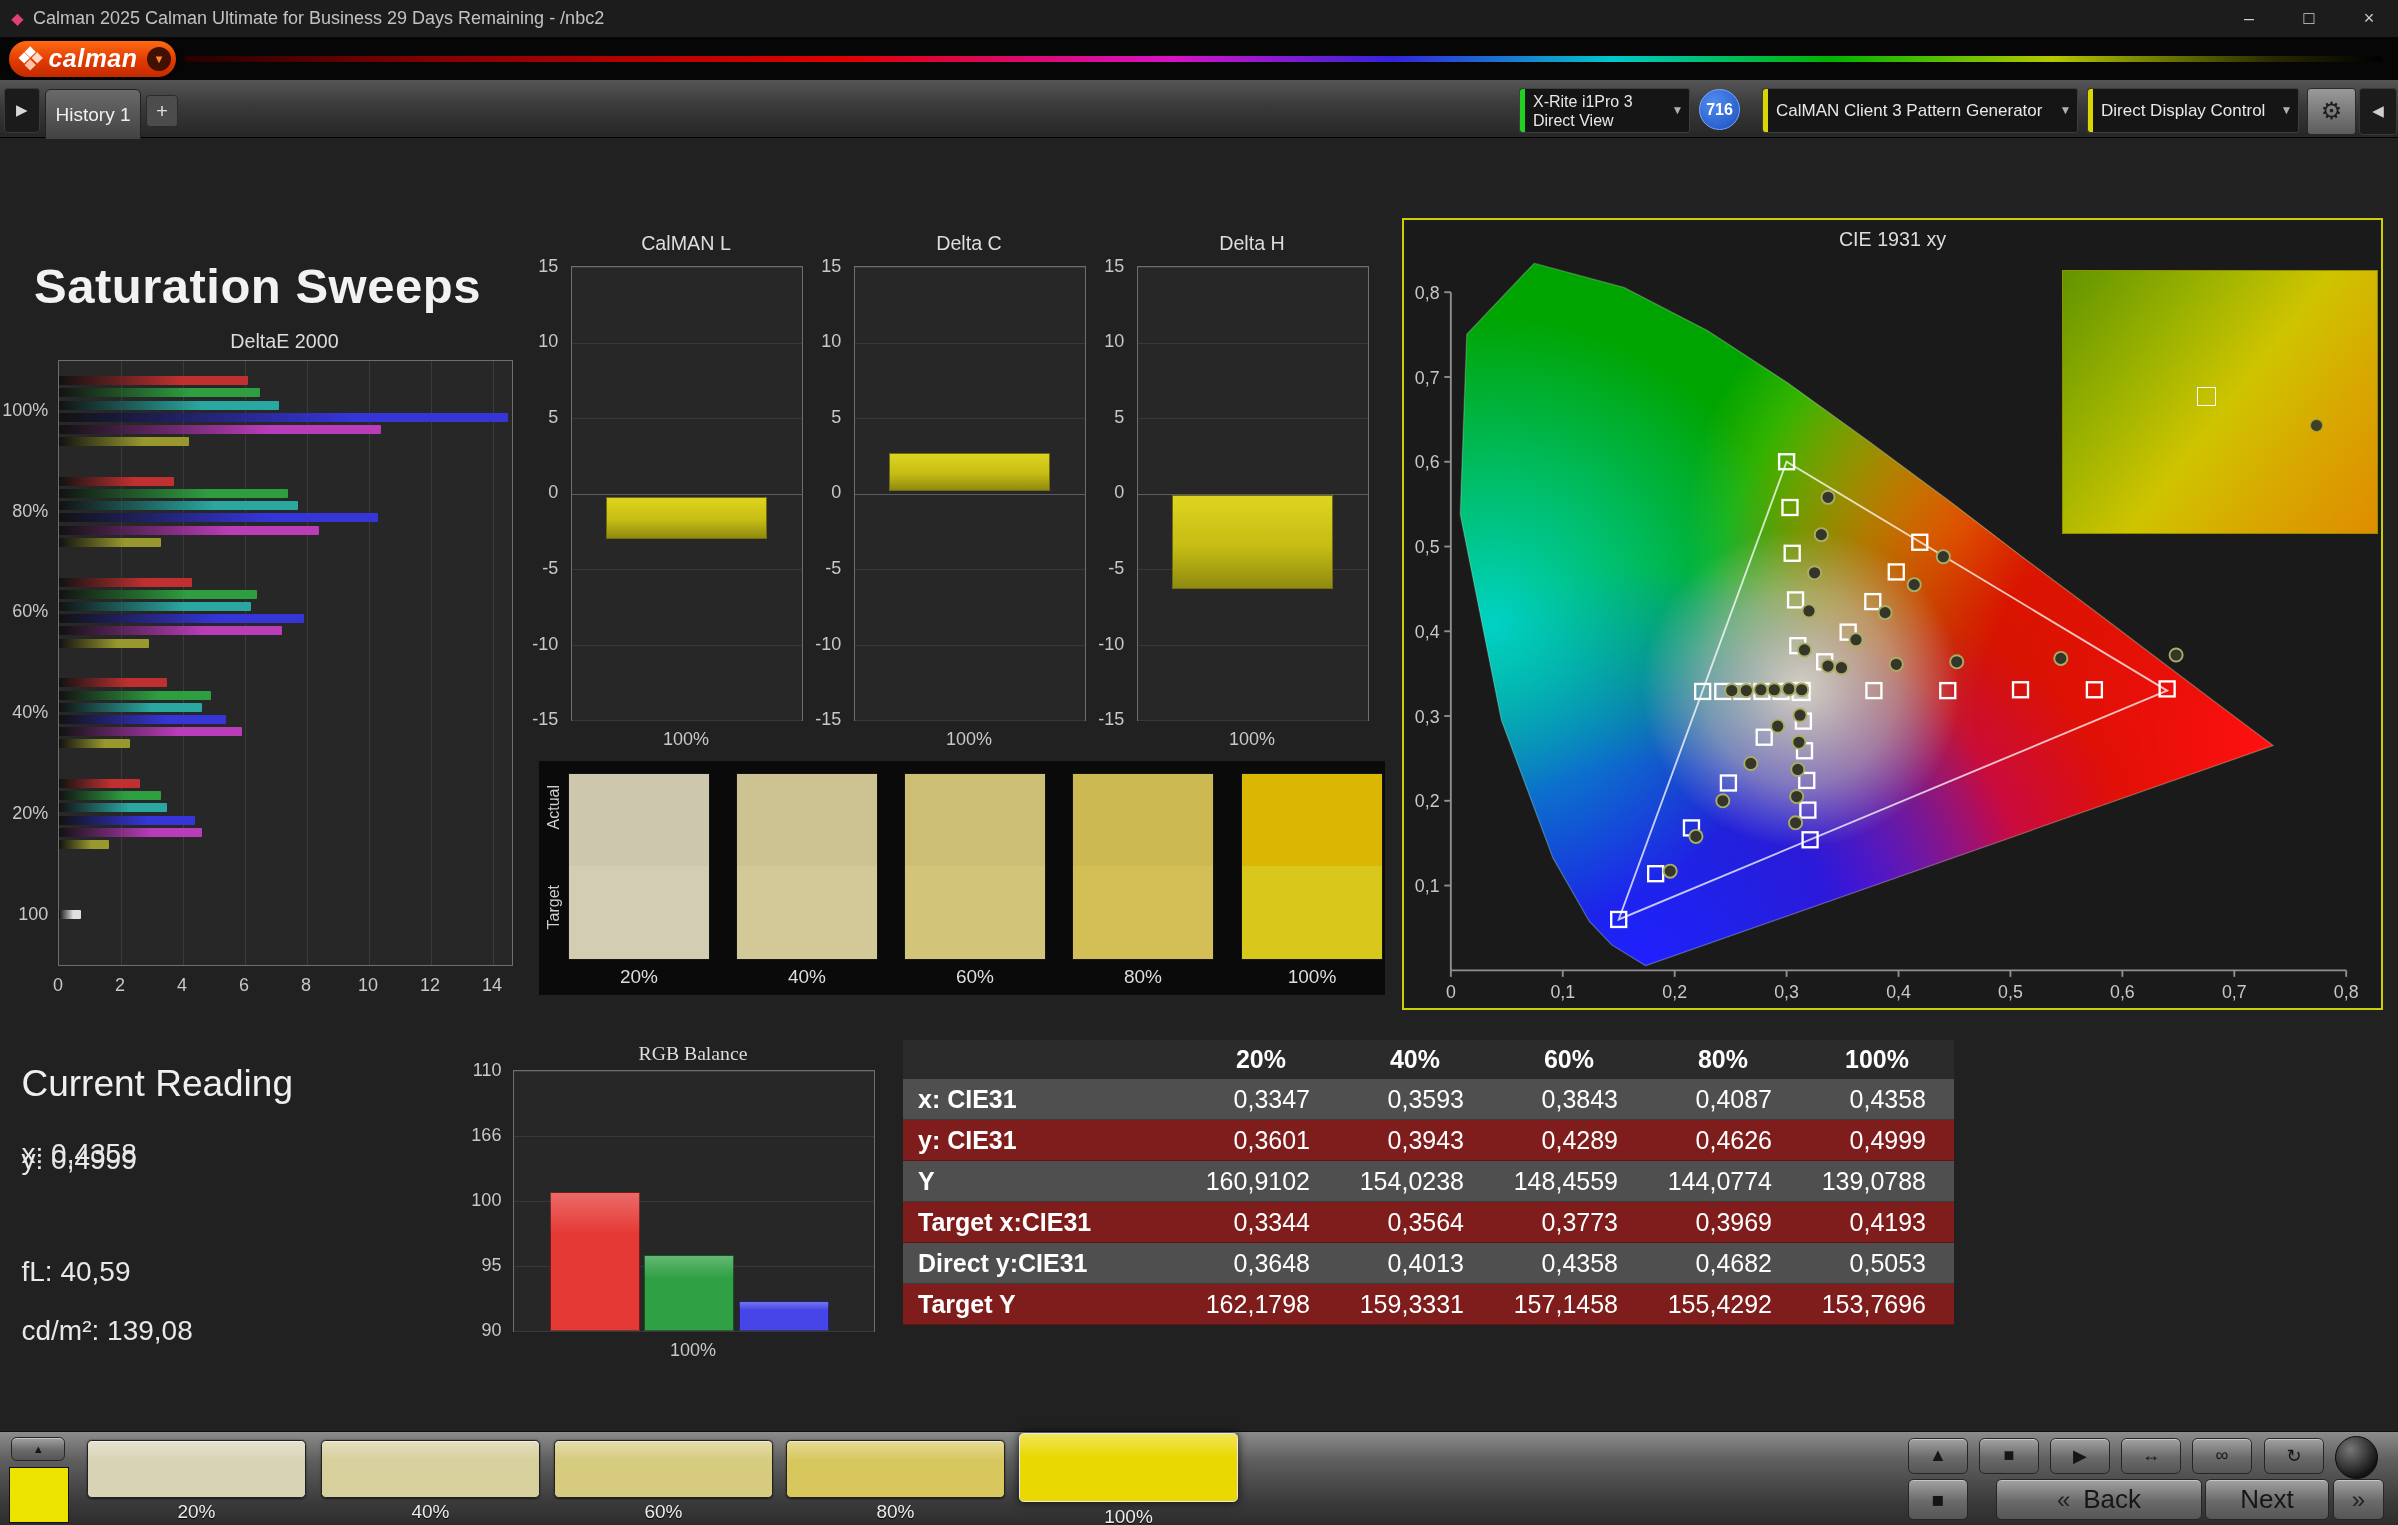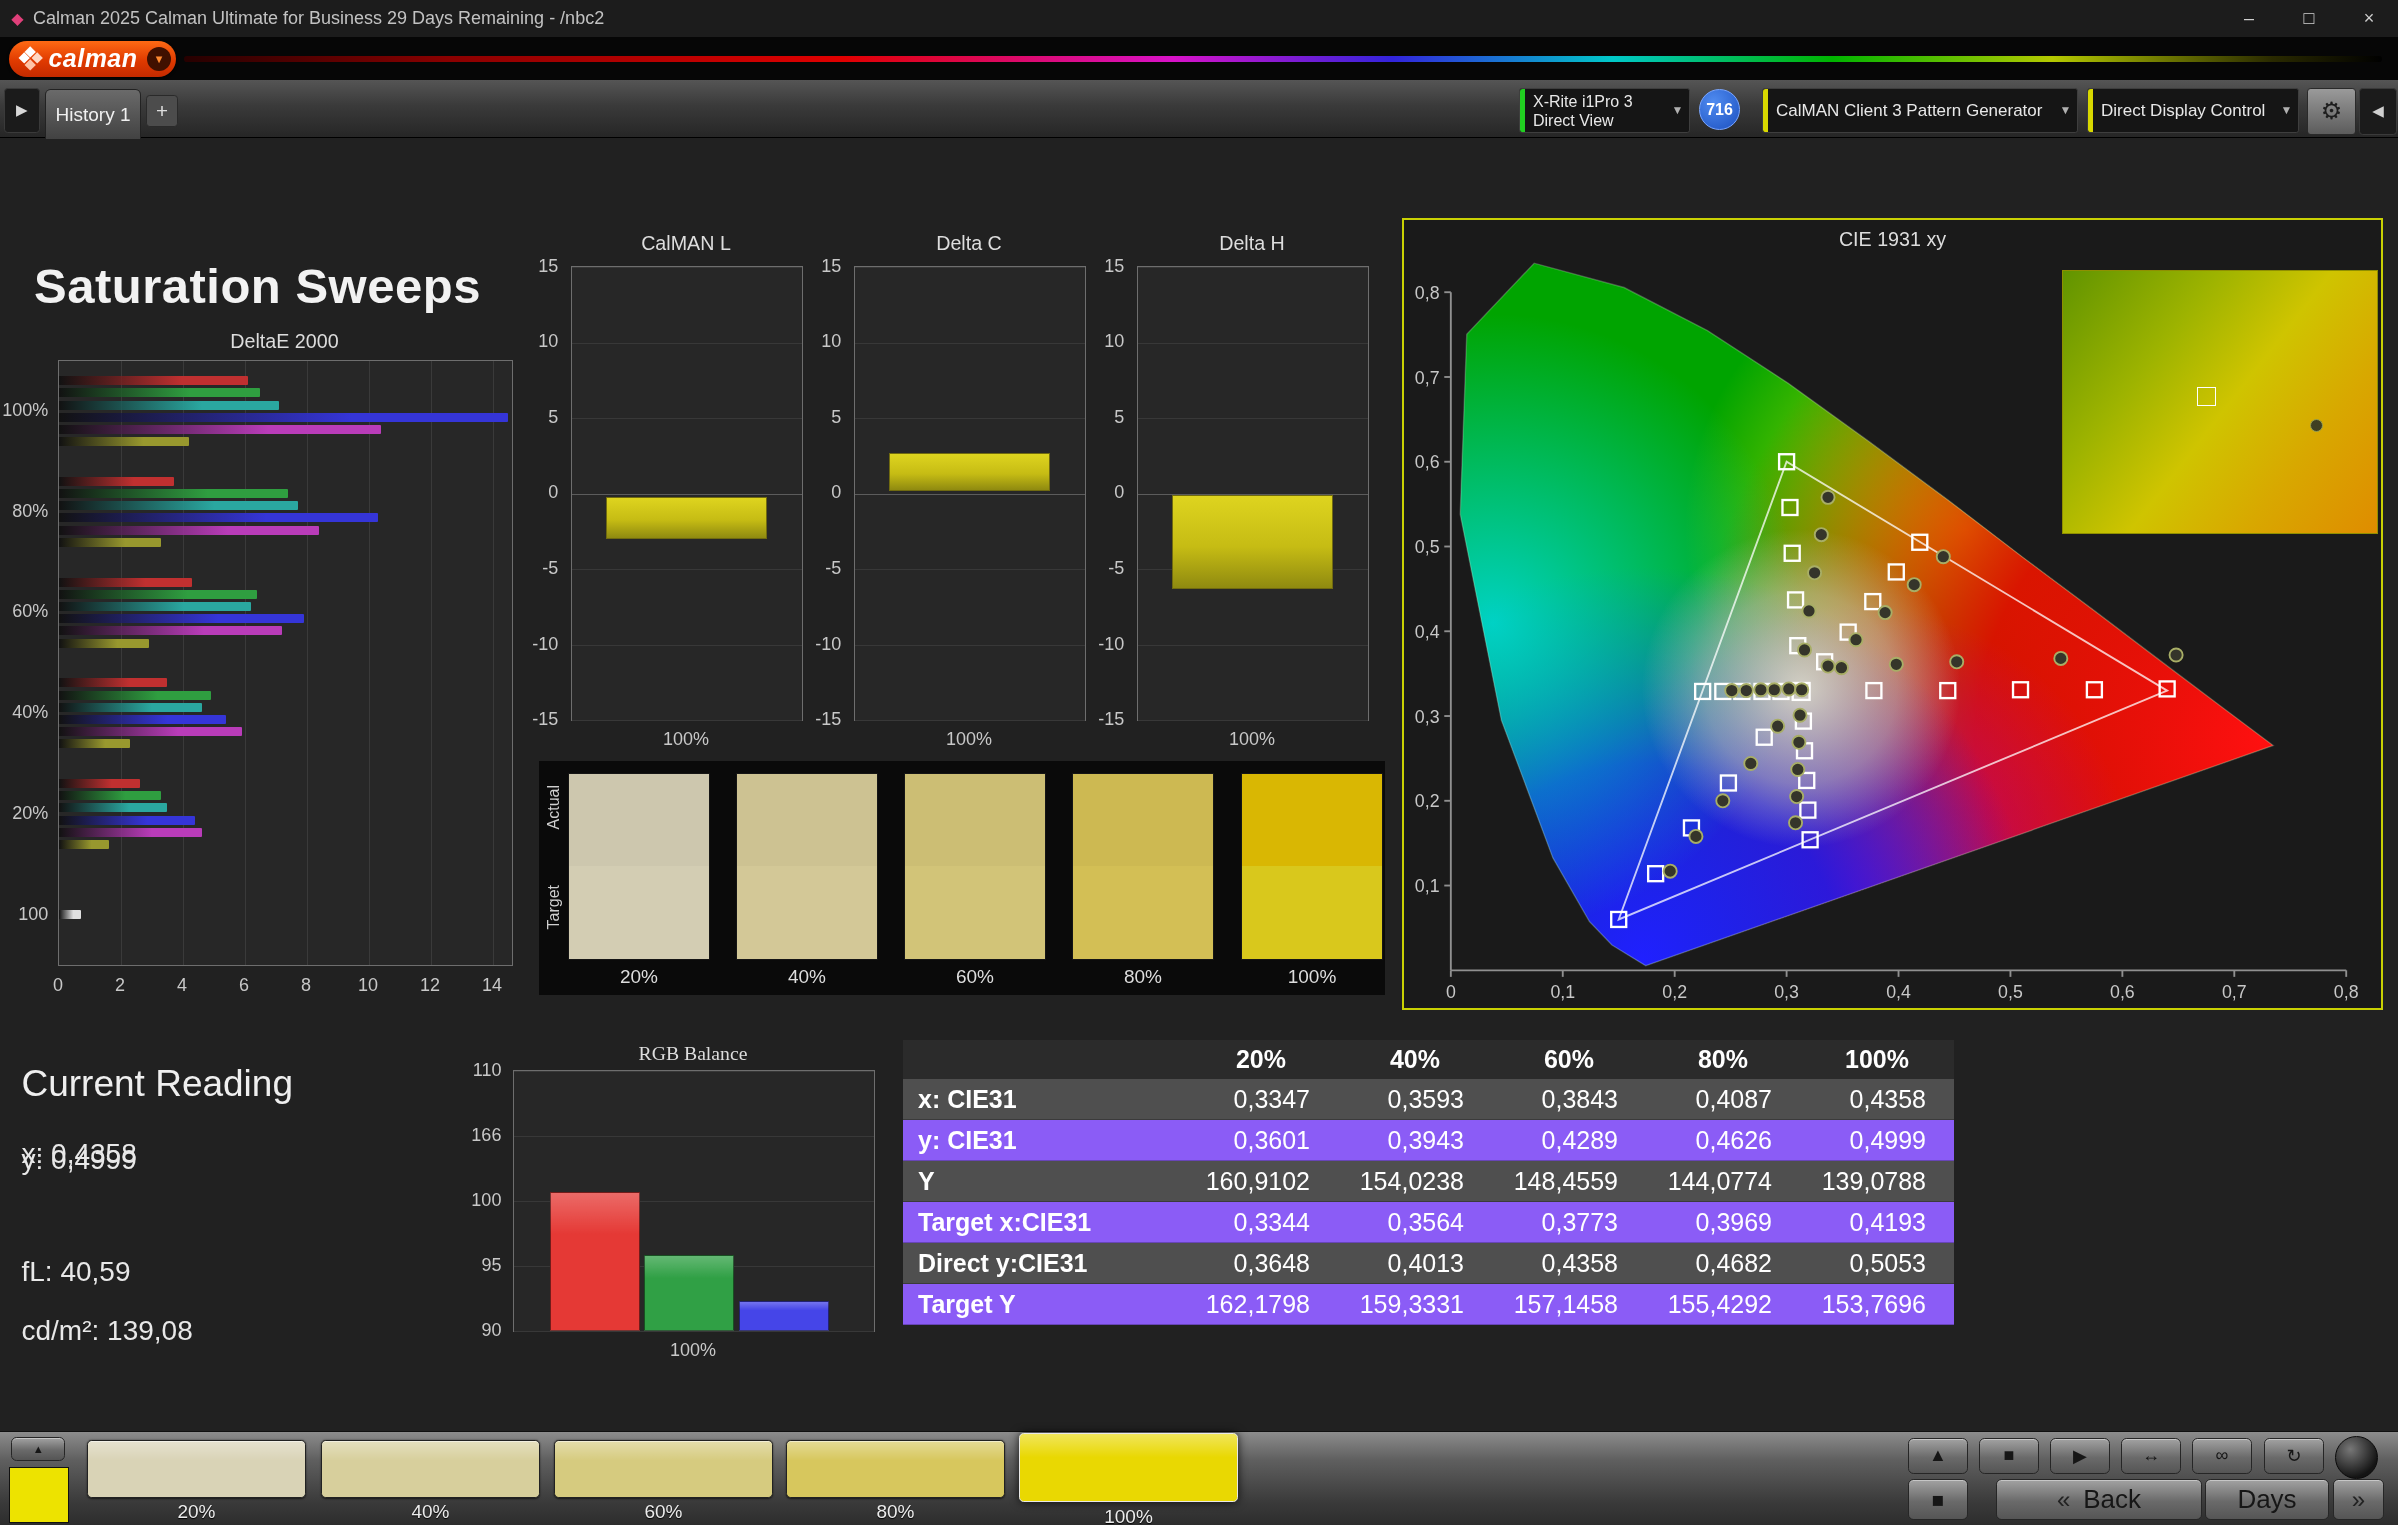--- a/index.html
+++ b/index.html
@@ -105,21 +105,21 @@
   #rgb-ylabels{position:absolute;left:0;top:28px;width:41px;height:260px;}
   #rgb-plot{position:absolute;left:47px;top:28px;width:360px;height:260px;background:#272727;border:0.9px solid #6e6e6e;}
   .rgb-bar{position:absolute;bottom:0;width:90px;border:0.9px solid rgba(0,0,0,.5);box-sizing:border-box;}
   #rgb-xlabel{position:absolute;left:47px;top:298px;width:360px;text-align:center;font-size:18px;color:#c8c8c8;}
 
   
   #data-table{position:absolute;left:903px;top:1040px;display:grid;grid-template-columns:281px repeat(5,154px);grid-template-rows:39px repeat(6,41px);font-size:25px;color:#fff;}
   .th{background:#2b2b2b;font-weight:bold;display:flex;align-items:center;justify-content:center;}
   .td{display:flex;align-items:center;border-bottom:0.9px solid rgba(0,0,0,.25);}
   .td.dark{background:#4f4f4f;}
-  .td.light{background:#8b5cf6;}
+  .td.light{background:#7f1d1d;}
   .td.lblcell{font-weight:bold;padding-left:15px;box-sizing:border-box;}
   .td.val{justify-content:flex-end;padding-right:28px;box-sizing:border-box;}
 
   
   #bottombar{position:absolute;left:0;top:1431px;width:2399px;height:95px;background:linear-gradient(180deg,#8c8c8c 0%,#5f5f5f 30%,#3a3a3a 75%,#2c2c2c 100%);border-top:1.9px solid #101010;box-sizing:border-box;}
   .metal-btn{position:absolute;background:linear-gradient(180deg,#a2a2a2,#6a6a6a 55%,#555);border:0.9px solid #262626;border-radius:5.6px;display:flex;align-items:center;justify-content:center;color:#161616;box-sizing:border-box;box-shadow:inset 0 0.9px 0 rgba(255,255,255,.4);}
   #bb-mini{left:11.2px;top:4.7px;width:54px;height:24px;font-size:11.2px;}
   #bb-current{position:absolute;left:9.4px;top:35px;width:58px;height:54px;border:0.9px solid #111;}
   .bswatch-wrap{position:absolute;top:7.5px;width:219px;}
   .bswatch{height:58px;border:0.9px solid #222;border-radius:4.7px;box-shadow:inset 0 0.9px 0 rgba(255,255,255,.5),0 0.9px 1.9px rgba(0,0,0,.6);box-sizing:border-box;}
@@ -648,21 +648,21 @@
     <div id="btn-record"></div>
 
     <div class="metal-btn" id="btn-stop-big">
         <span>■</span>
       </div>
     <div class="metal-btn" id="btn-back">
       <span class="chev">«</span>
       <span>Back</span>
     </div>
     <div class="metal-btn" id="btn-next">
-        <span>Days</span>
+        <span>Next</span>
       </div>
     <div class="metal-btn" id="btn-nextchev">
         <span class="chev">»</span>
       </div>
   </footer>
 
 </div>
 
 
 </body></html>

